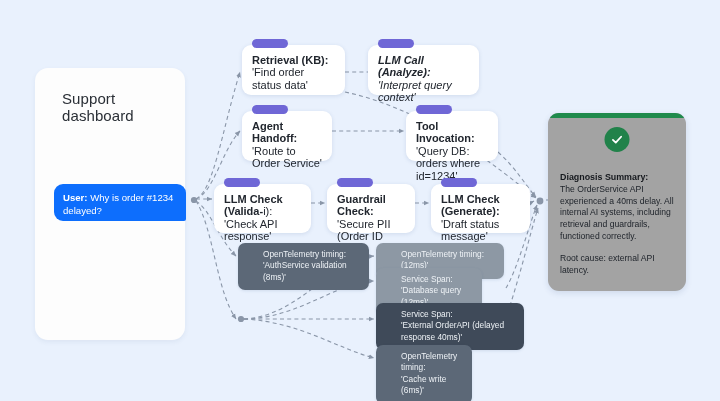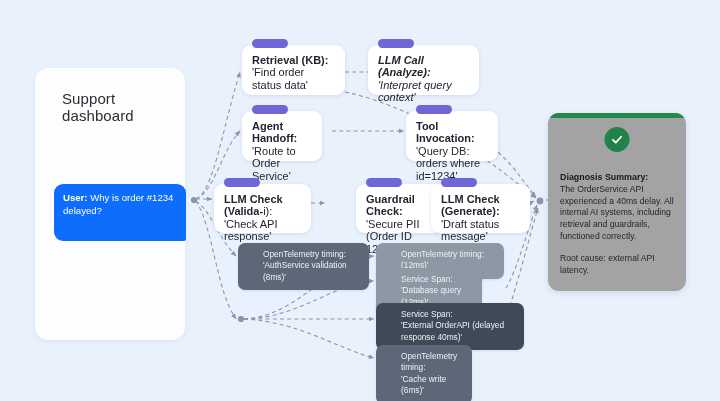--- a/index.html
+++ b/index.html
@@ -45,21 +45,21 @@
     font-size: 15px;
     color: #2a2f36;
     letter-spacing: 0.1px;
     margin-left: 10px;
   }
   .chat-bubble {
     position: absolute;
     left: 19px;
     top: 116px;
     width: 114px;
-    padding: 7px 9px 24px 9px;
+    padding: 7px 9px 4px 9px;
     background: #0d6efd;
     color: #ffffff;
     font-size: 9.6px;
     line-height: 13px;
     border-radius: 9px;
     border-bottom-right-radius: 2px;
   }
   .chat-bubble b { font-weight: bold; }
 
   
@@ -213,38 +213,38 @@
     <div class="card-tab"></div>
     <div class="card-text"><b>Retrieval (KB):</b><span> 'Find order status data'</span></div>
   </div>
 
   <div class="card" style="left:368px; top:45px; width:111px; height:50px;font-style:italic;">
     <div class="card-tab"></div>
     <div class="card-text"><b>LLM Call (Analyze):</b><span>
 'Interpret query context'</span></div>
   </div>
 
-  <div class="card" style="left:242px; top:111px; width:80px; height:50px;">
+  <div class="card" style="left:242px; top:111px; width:90px; height:50px;">
     <div class="card-tab"></div>
     <div class="card-text"><b>Agent Handoff:</b><span>
 'Route to Order Service'</span></div>
   </div>
 
   <div class="card" style="left:406px; top:111px; width:92px; height:50px;">
     <div class="card-tab"></div>
     <div class="card-text"><b>Tool Invocation:</b><span>
 'Query DB: orders where id=1234'</span></div>
   </div>
 
   <div class="card" style="left:214px; top:184px; width:97px; height:49px;">
     <div class="card-tab"></div>
     <div class="card-text"><b>LLM Check (Valida-</b><span>i): 'Check API response'</span></div>
   </div>
 
-  <div class="card" style="left:327px; top:184px; width:88px; height:49px;margin-left:29px;">
+  <div class="card" style="left:327px; top:184px; width:88px; height:49px;">
     <div class="card-tab"></div>
     <div class="card-text"><b>Guardrail Check:</b><span>
 'Secure PII (Order ID 1234)'</span></div>
   </div>
 
   <div class="card" style="left:431px; top:184px; width:99px; height:49px;">
     <div class="card-tab"></div>
     <div class="card-text"><b>LLM Check (Generate):</b><span>
 'Draft status message'</span></div>
   </div>

